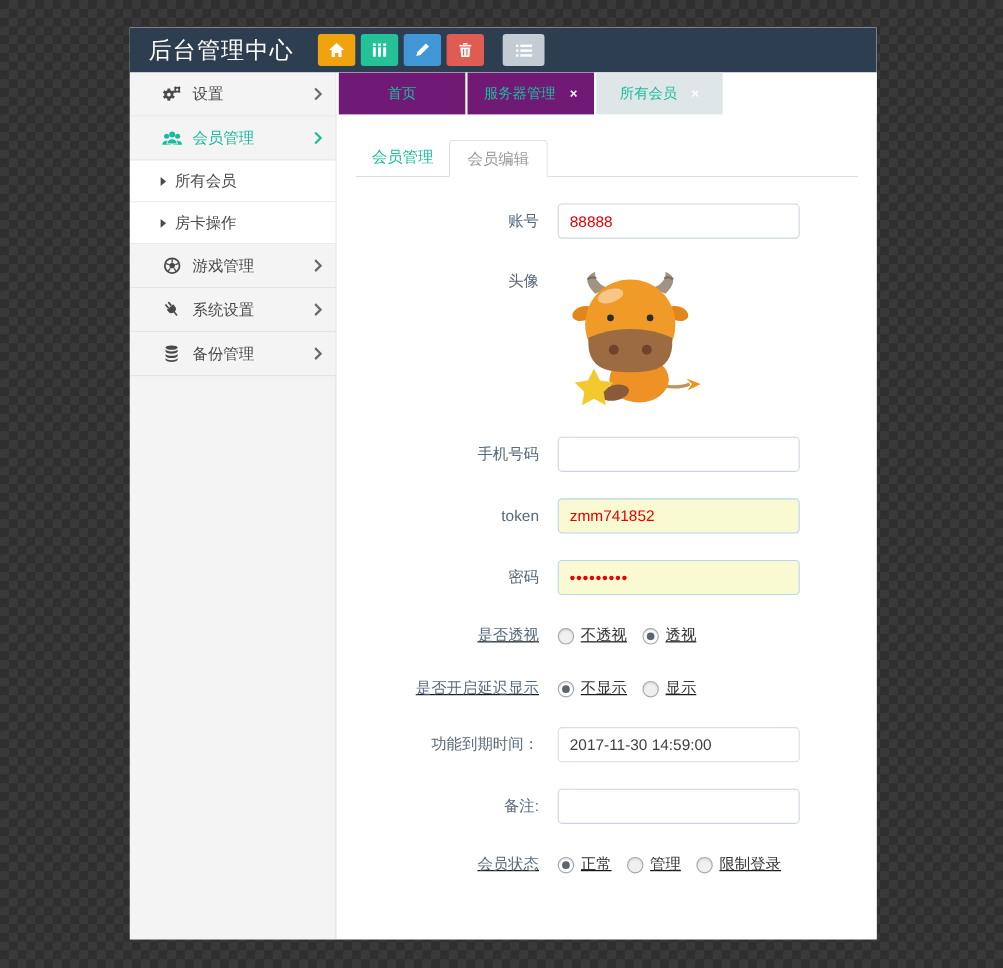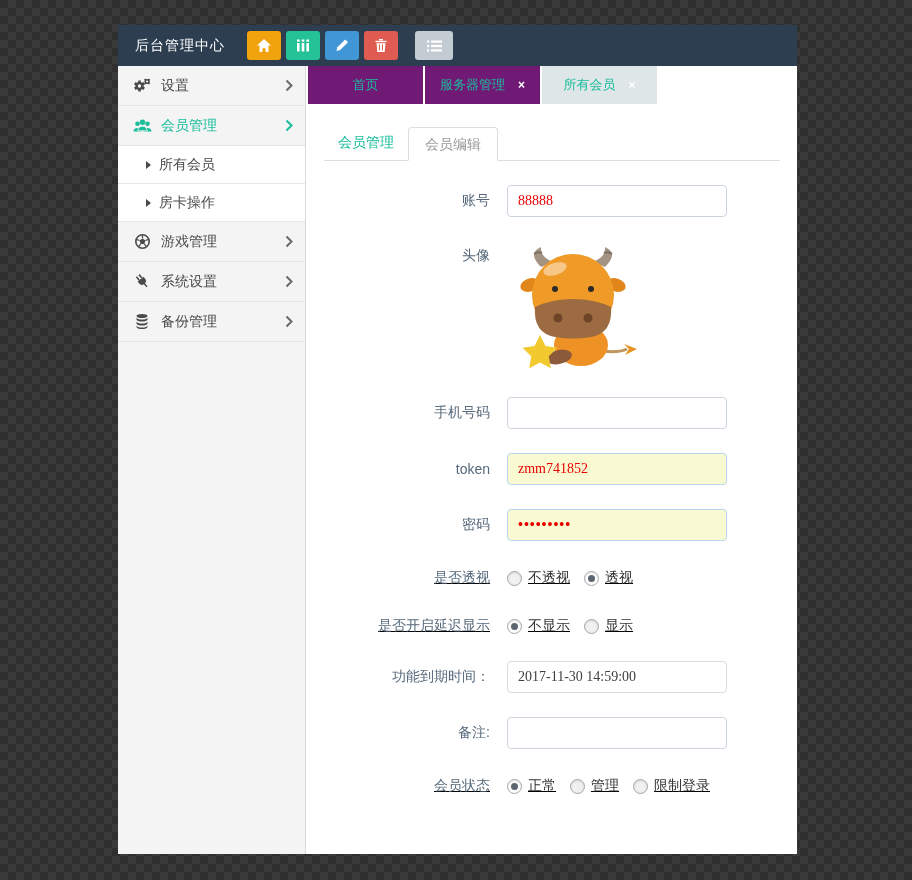--- a/index.html
+++ b/index.html
@@ -16,39 +16,39 @@
     overflow:hidden;
   }
   .app {
     position:absolute; left:118px; top:25px; width:679px; height:829px;
     background:#fff; overflow:hidden;
   }
   
   .header {
     height:41px; background:#2c3e50; display:flex; align-items:center; padding-left:17px;
   }
-  .app-title { color:#fff; font-size:14px; letter-spacing:1px; }
+  .app-title { color:#fff; font-size:21px; letter-spacing:1px; }
   .toolbar { display:flex; gap:5px; margin-left:22px; }
   .tbtn {
     width:34px; height:29px; border:none; border-radius:3px; cursor:pointer;
     display:flex; align-items:center; justify-content:center;
   }
   .tbtn svg { display:block; }
   .tbtn-home   { background:#F0A30C; }
   .tbtn-cols   { background:#26C297; }
   .tbtn-edit   { background:#4197D5; }
   .tbtn-del    { background:#E05B52; }
   .tbtn-list   { background:#C4CCD3; margin-left:12px; width:38px; }
   
   .app-body { display:flex; height:788px; }
   .sidebar {
     width:188px; background:#f4f4f4; border-right:1px solid #d9d9d9; flex-shrink:0;
   }
   .s-item {
-    height:40px; display:flex; align-items:center; padding:0 12px 0 15px;
+    height:40px; display:flex; align-items:center; padding:0 12px 0 29px;
     border-bottom:1px solid #e4e4e4; color:#4a4a4a; font-size:14px; cursor:pointer;
     background:#f4f4f4;
   }
   .s-item .s-icon { width:19px; height:17px; margin-right:9px; flex-shrink:0; }
   .s-item .s-label { flex:1; }
   .s-item .chev { width:8px; height:13px; flex-shrink:0; }
   .s-item .chev polyline { stroke:#6a6a6a; }
   .s-item.active { color:#1abc9c; }
   .s-item.active .chev polyline { stroke:#1abc9c; }
   .s-sub {
@@ -79,21 +79,21 @@
   }
   
   .form { margin-top:24px; }
   .row { display:flex; align-items:center; margin-bottom:24px; }
   .row > label {
     width:166px; text-align:right; font-size:14px; color:#56697b; flex-shrink:0;
   }
   .ctrl { margin-left:17px; }
   .inp {
     width:220px; height:32px; border:1px solid #ccd5de; border-radius:4px;
-    padding:0 10px; font-size:14px; font-family:Liberation Serif, serif;
+    padding:0 10px; font-size:14px; font-family:Liberation Sans, sans-serif;
     color:#333; background:#fff; outline:none;
   }
   .inp.red { color:#e60000; }
   .inp.hl { background:#fafad2; border-color:#b8d4ee; }
   .inp.muted { color:#404040; border-color:#d6dde3; }
   .inp::placeholder { color:#aab4bd; }
   .inp.pwd { letter-spacing:1px; font-weight:bold; }
   .row-avatar { align-items:flex-start; }
   .row-avatar > label { padding-top:6px; }
   .avatar-box { width:132px; height:132px; }

